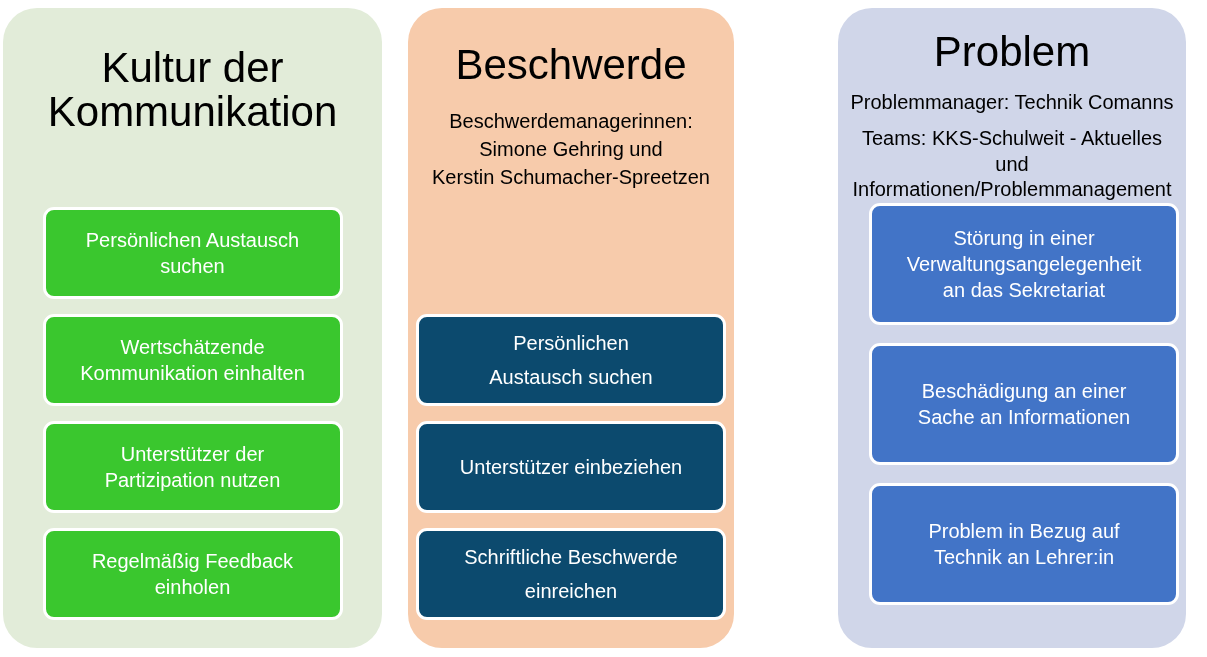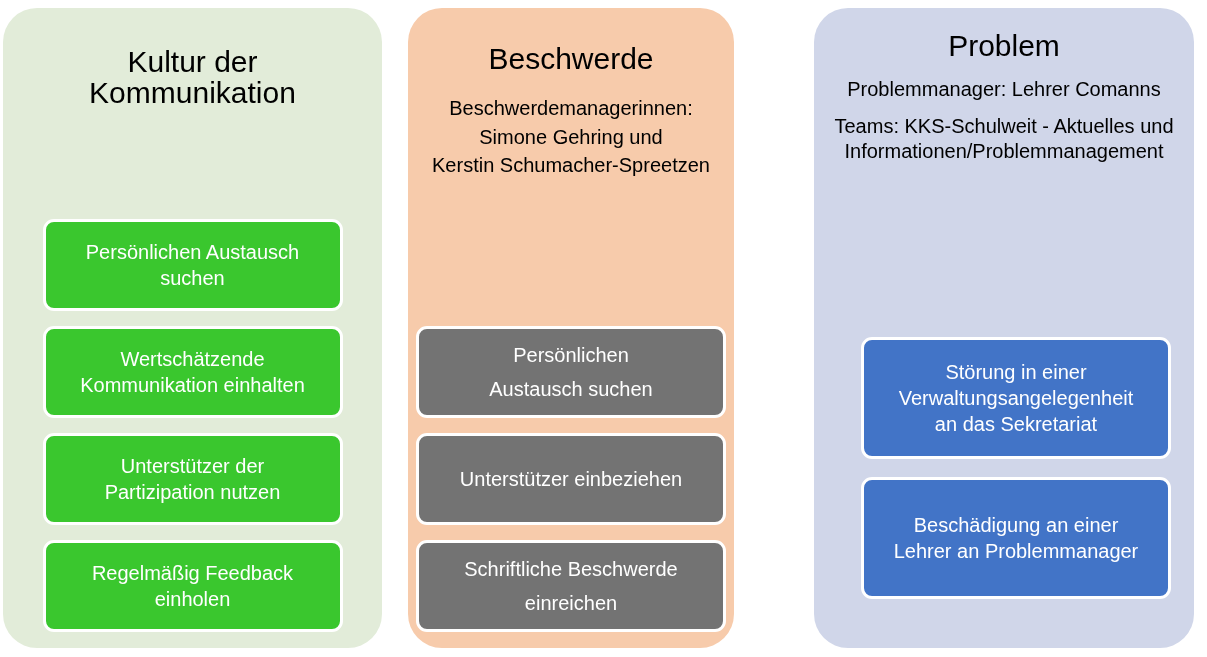--- a/index.html
+++ b/index.html
@@ -28,25 +28,25 @@
     top: 8px;
     height: 640px;
     border-radius: 34px;
     box-sizing: border-box;
     display: flex;
     flex-direction: column;
     align-items: center;
   }
   .column.green  { left: 3px;   width: 379px; background: #e2ecd9; }
   .column.orange { left: 408px; width: 326px; background: #f7cbab; }
-  .column.blue   { left: 814px; width: 380px; background: #d0d6e9; }
+  .column.blue   { left: 838px; width: 348px; background: #d0d6e9; }
 
   
   .col-title {
-    font-size: 30px;
+    font-size: 42px;
     line-height: 1.04;
     color: #000000;
     text-align: center;
     font-weight: 400;
     margin: 0;
     padding: 0 10px;
     white-space: pre-line;
   }
   .column.green  .col-title { margin-top: 38px; }
   .column.orange .col-title { margin-top: 35px; }
@@ -65,21 +65,21 @@
   .column.blue   .col-sub1 { margin-top: 14px; }
   .column.blue   .col-sub2 { margin-top: 10px; line-height: 1.28; }
 
   
   .items {
     margin-top: auto;
     width: 100%;
     display: flex;
     flex-direction: column;
     align-items: center;
-    padding-bottom: 16px;
+    padding-bottom: 28px;
     box-sizing: border-box;
   }
   .item-box {
     width: 300px;
     height: 92px;
     border-radius: 11px;
     border: 3px solid #ffffff;
     box-sizing: border-box;
     display: flex;
     align-items: center;
@@ -88,21 +88,21 @@
     color: #ffffff;
     font-size: 20px;
     line-height: 1.32;
     padding: 4px 9px;
     margin-bottom: 15px;
     white-space: pre-line;
   }
   .items .item-box:last-child { margin-bottom: 0; }
 
   .column.green  .item-box { background: #3ac72e; }
-  .column.orange .item-box { background: #737373; line-height: 1.7; }
+  .column.orange .item-box { background: #0c4a6e; line-height: 1.7; }
   .column.blue   .item-box { background: #4274c7; width: 310px; height: 122px; line-height: 1.3; }
   .column.blue   .items { padding-bottom: 31px; margin-left: 24px; }
   .column.blue   .item-box { margin-bottom: 18px; }
   .column.orange .item-box { width: 310px; }
 </style>
 </head>
 <body>
 
 <div class="board">
 
@@ -130,25 +130,27 @@
       <div class="item-box">Persönlichen
 Austausch suchen</div>
       <div class="item-box">Unterstützer einbeziehen</div>
       <div class="item-box">Schriftliche Beschwerde
 einreichen</div>
     </div>
   </section>
 
   <section class="column blue">
     <h1 class="col-title">Problem</h1>
-    <p class="col-subtitle col-sub1">Problemmanager: Lehrer Comanns</p>
+    <p class="col-subtitle col-sub1">Problemmanager: Technik Comanns</p>
     <p class="col-subtitle col-sub2">Teams: KKS-Schulweit - Aktuelles und
 Informationen/Problemmanagement</p>
     <div class="items">
       <div class="item-box">Störung in einer
 Verwaltungsangelegenheit
 an das Sekretariat</div>
       <div class="item-box">Beschädigung an einer
-Lehrer an Problemmanager</div>
+Sache an Informationen</div>
+      <div class="item-box">Problem in Bezug auf
+Technik an Lehrer:in</div>
     </div>
   </section>
 
 </div>
 
 </body></html>

